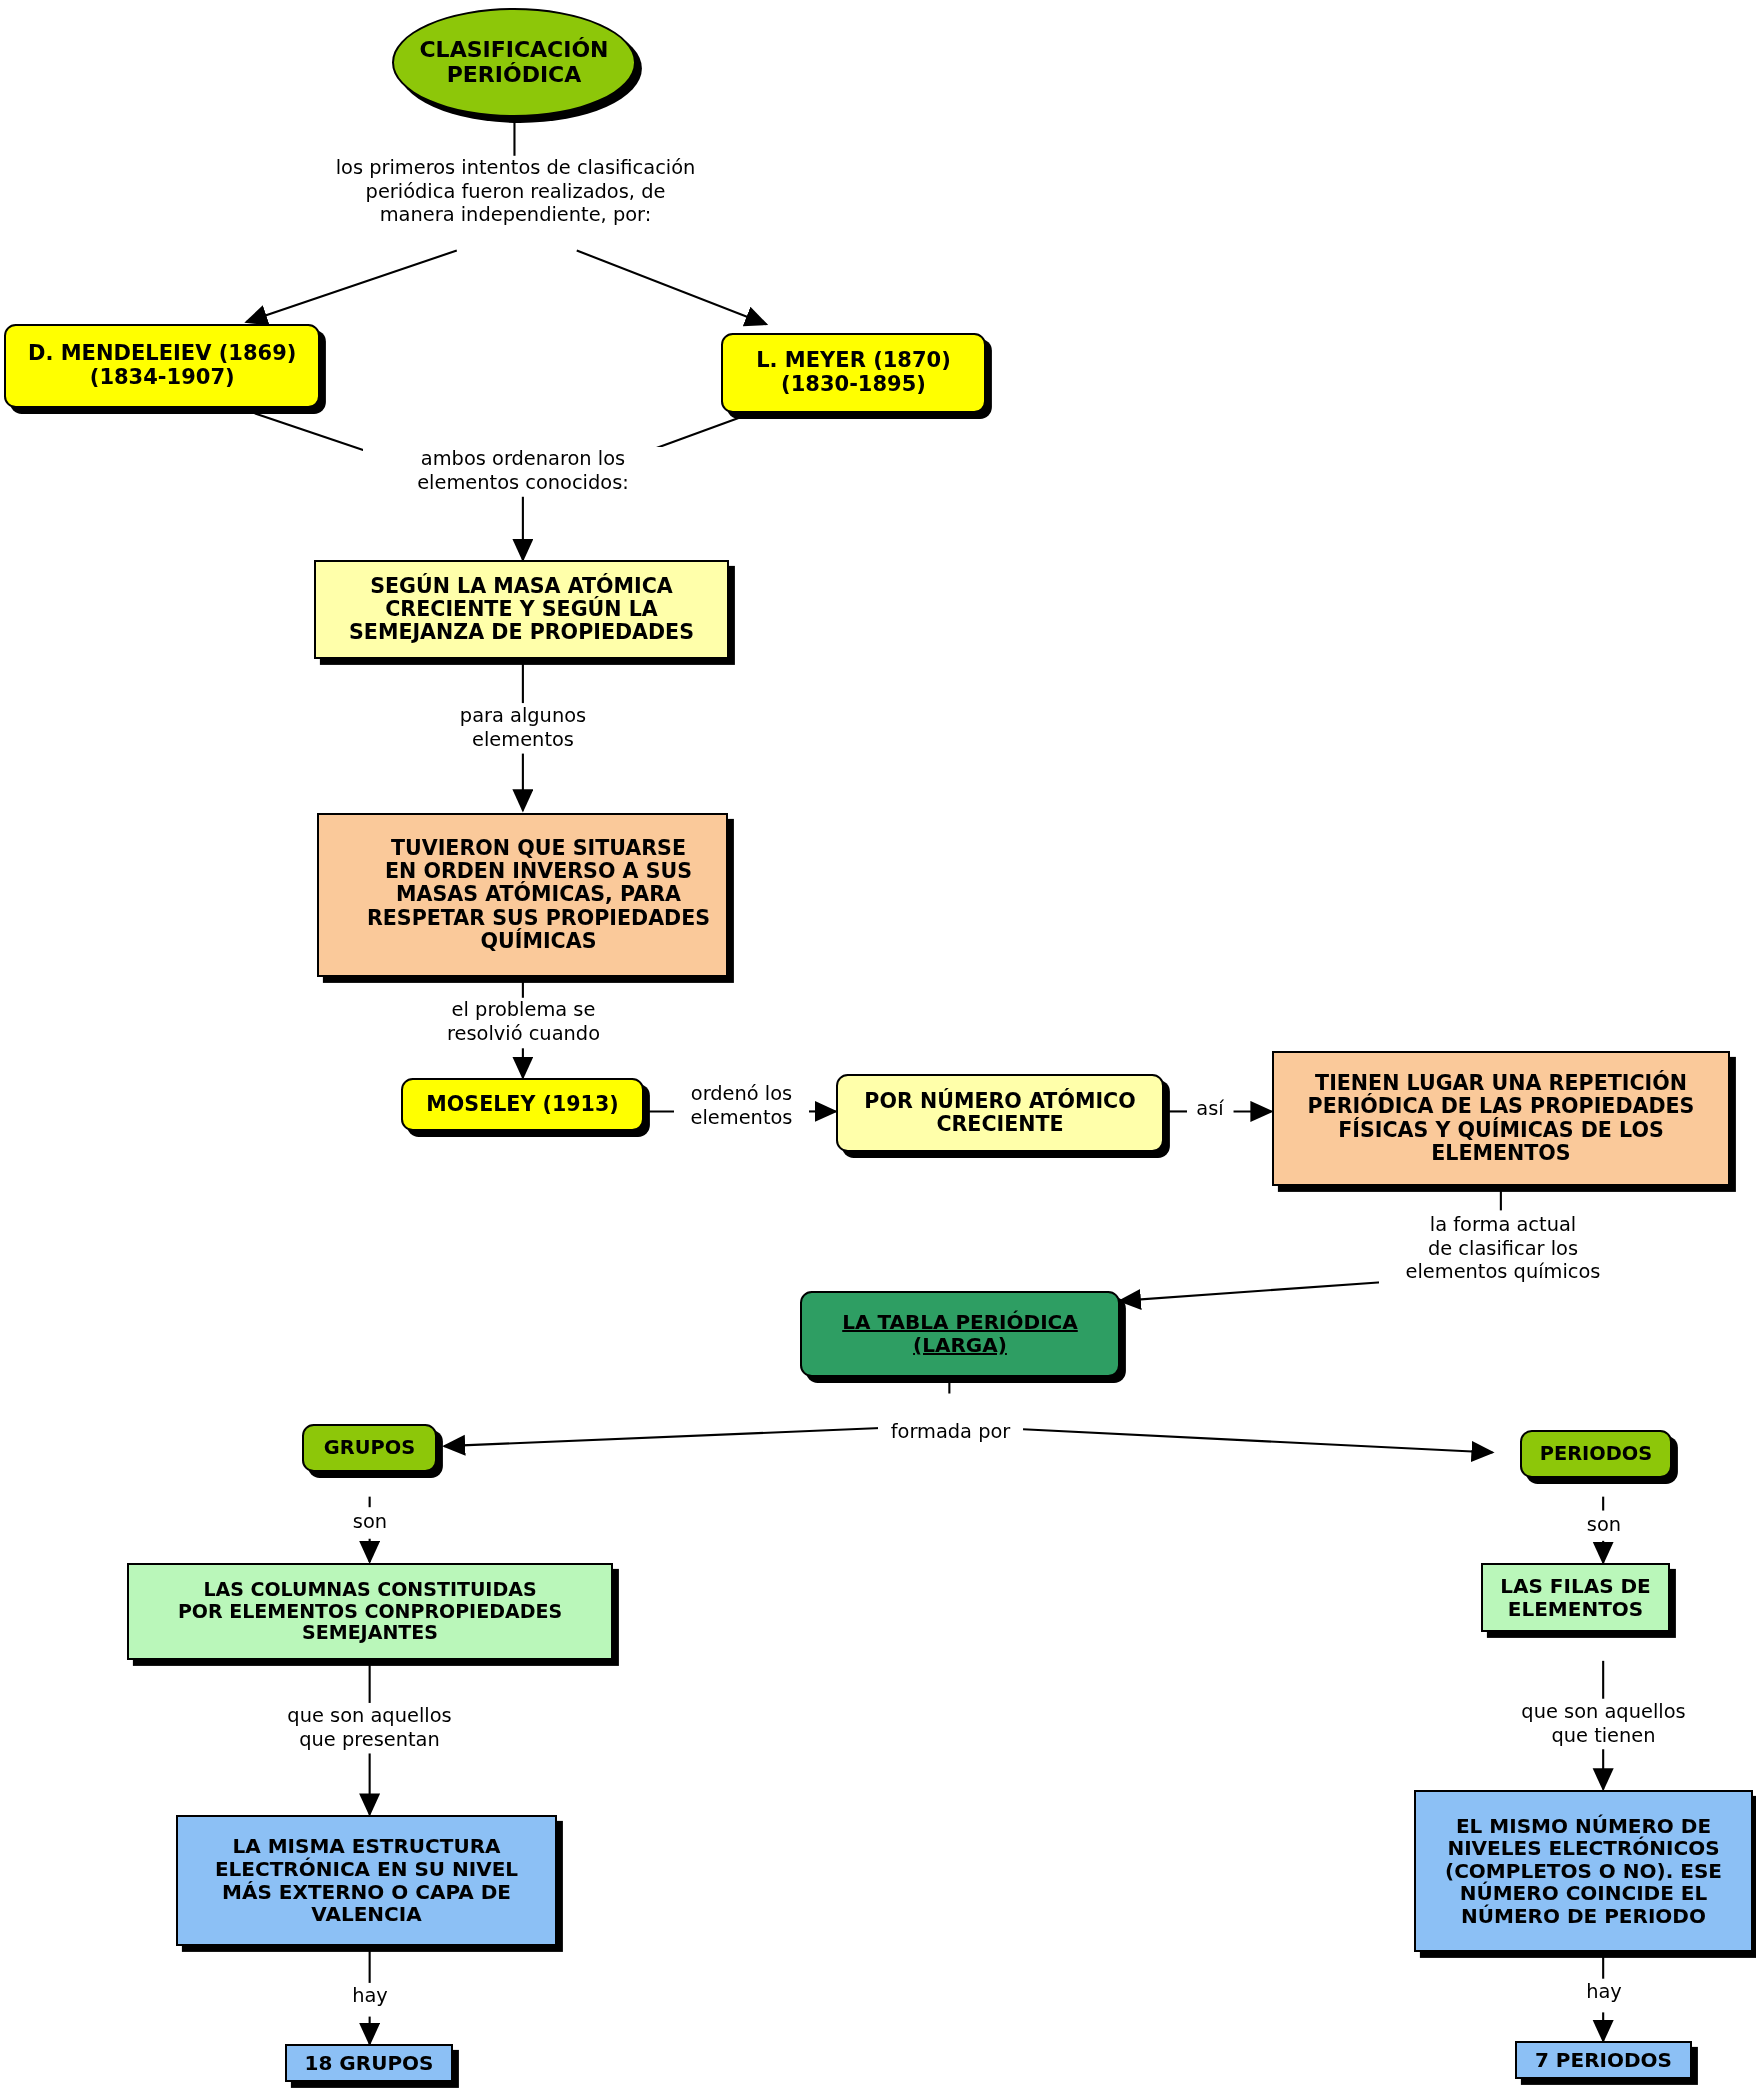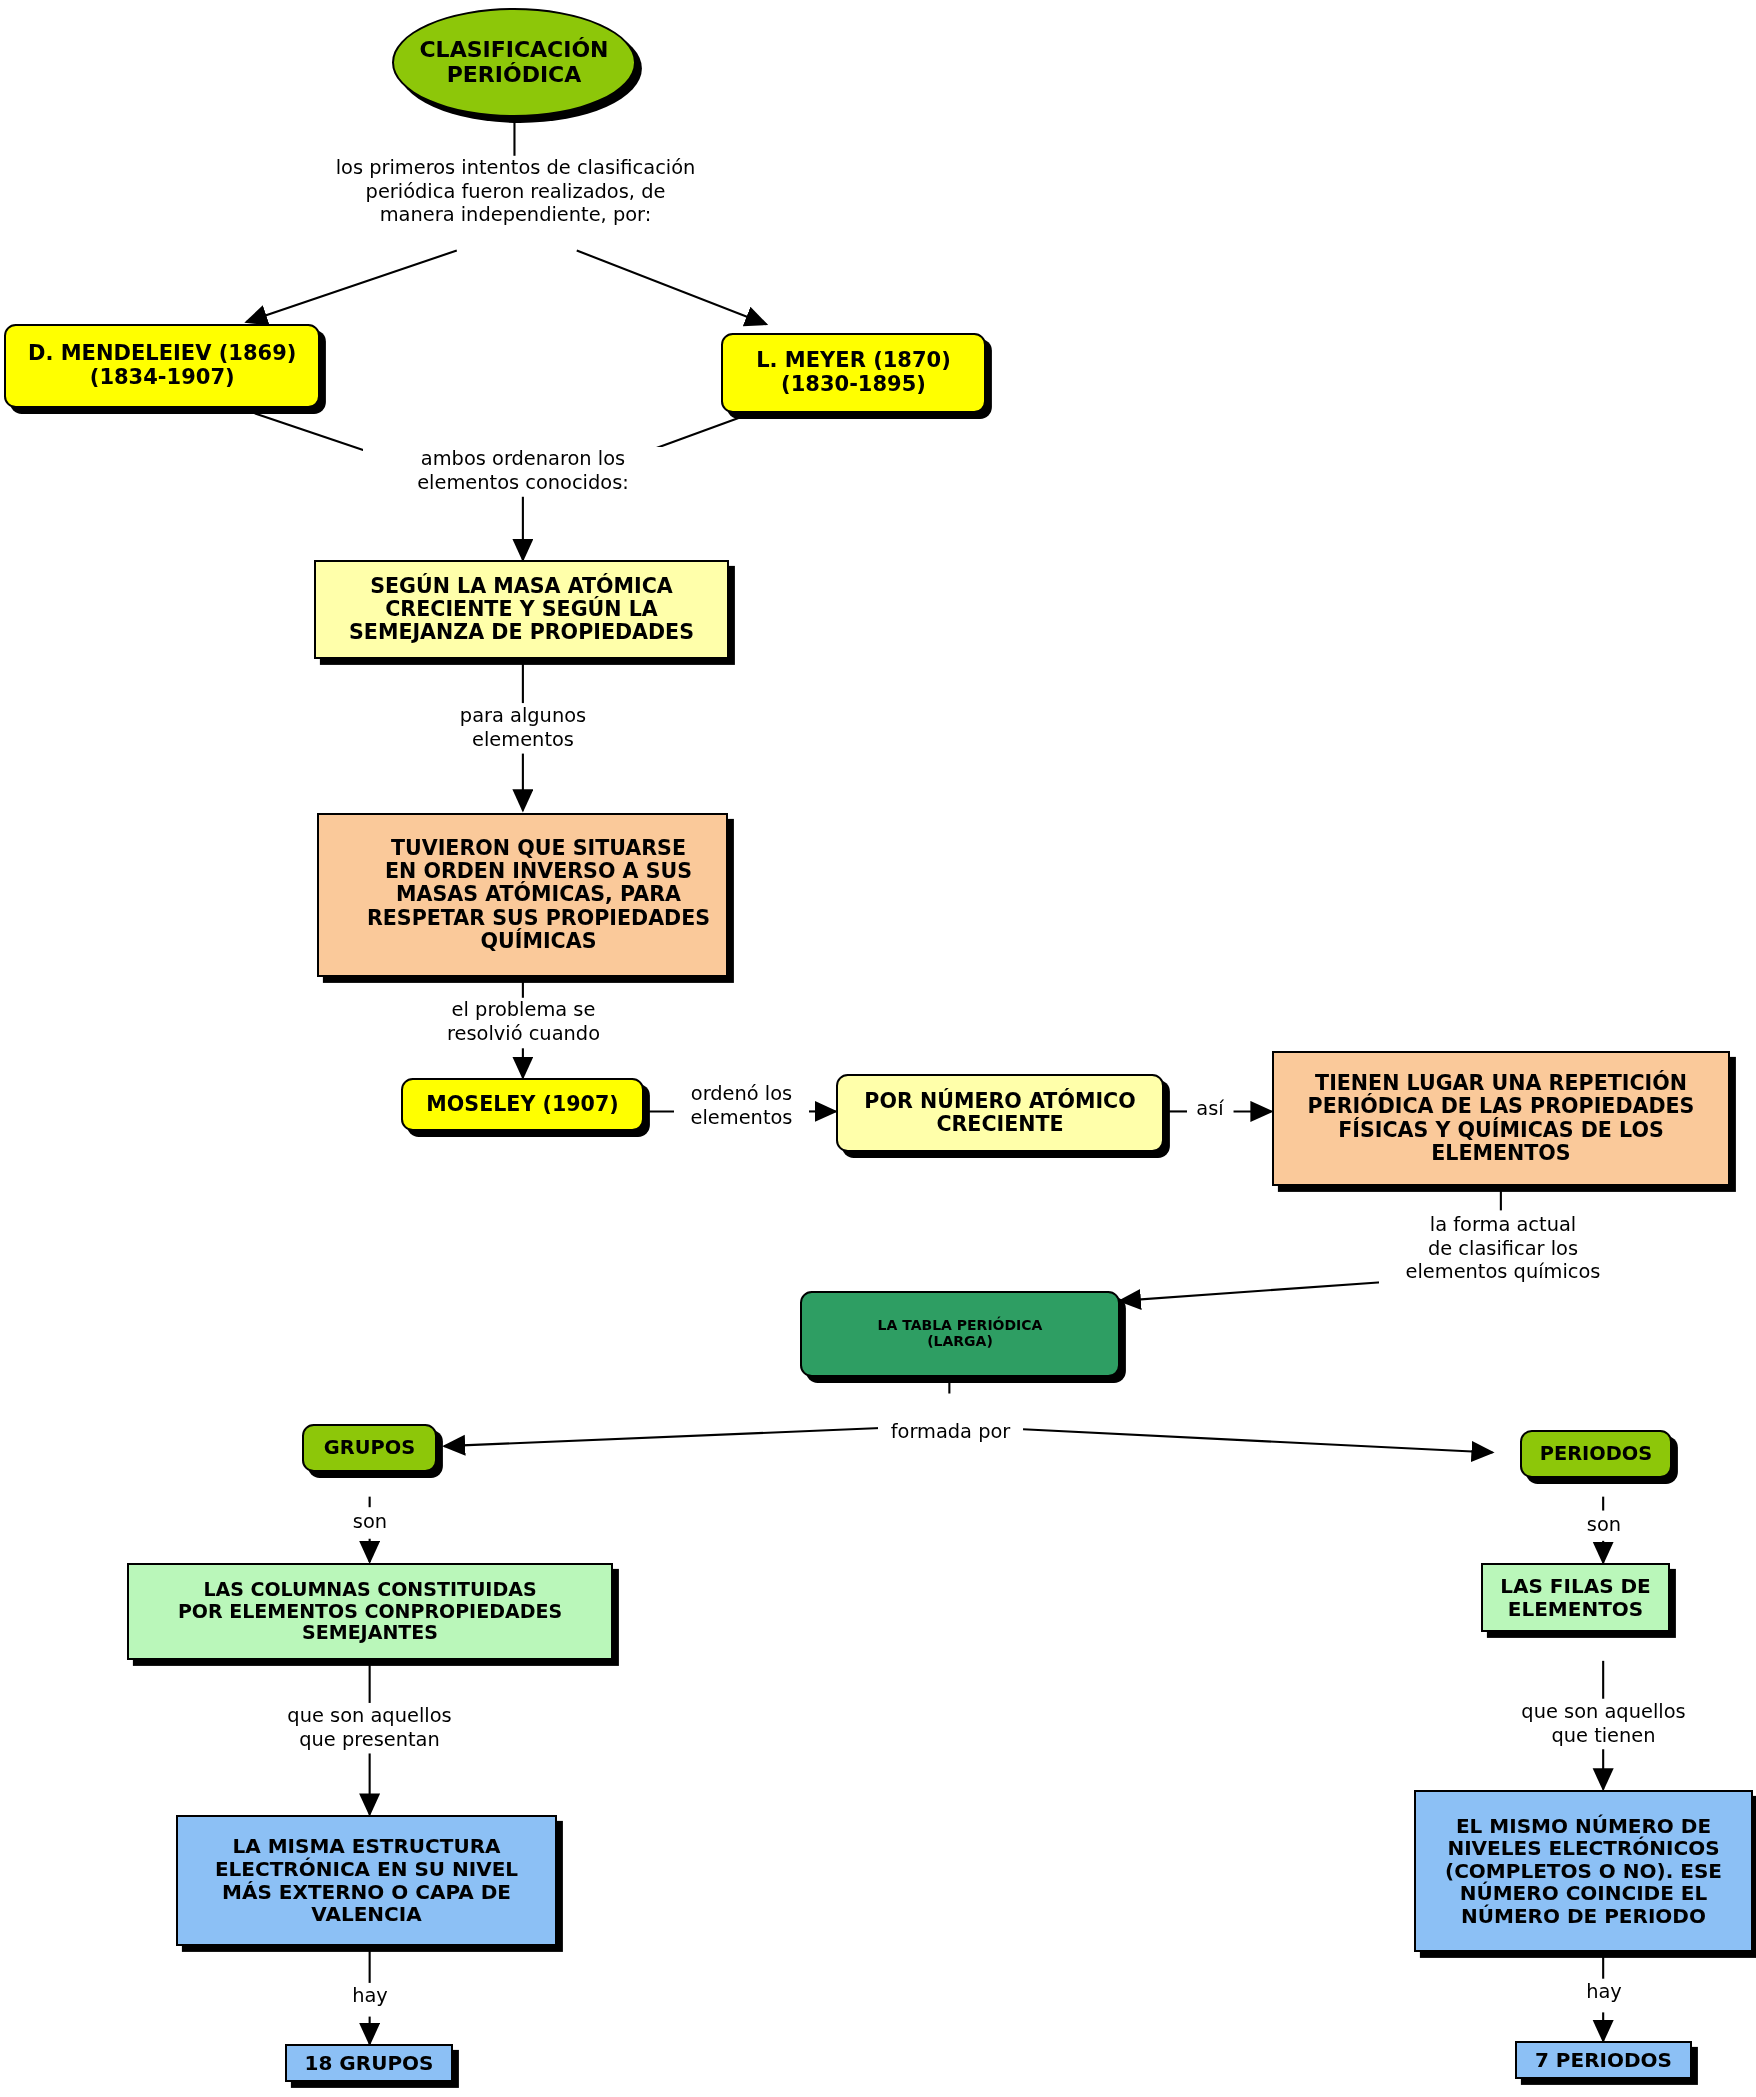--- a/index.html
+++ b/index.html
@@ -187,36 +187,36 @@
 
   <div class="node sq fill-orange" style="left:317px; top:813px; width:411px; height:164px; font-size:20.6px;padding-left:32px;">
     <span class="txt" style="white-space:pre-line;">TUVIERON QUE SITUARSE
 EN ORDEN INVERSO A SUS
 MASAS ATÓMICAS, PARA
 RESPETAR SUS PROPIEDADES
 QUÍMICAS</span>
   </div>
 
   <div class="node rounded fill-yellow" style="left:401px; top:1078px; width:243px; height:53px; font-size:20.6px;">
-    <span class="txt" style="white-space:pre-line;">MOSELEY (1907)</span>
+    <span class="txt" style="white-space:pre-line;">MOSELEY (1913)</span>
   </div>
 
   <div class="node rounded fill-lightyellow" style="left:836px; top:1074px; width:328px; height:78px; font-size:20.6px;">
     <span class="txt" style="white-space:pre-line;">POR NÚMERO ATÓMICO
 CRECIENTE</span>
   </div>
 
   <div class="node sq fill-orange" style="left:1272px; top:1051px; width:458px; height:135px; font-size:20.6px;">
     <span class="txt" style="white-space:pre-line;">TIENEN LUGAR UNA REPETICIÓN
 PERIÓDICA DE LAS PROPIEDADES
 FÍSICAS Y QUÍMICAS DE LOS
 ELEMENTOS</span>
   </div>
 
-  <div class="node rounded fill-darkgreen" style="left:800px; top:1291px; width:320px; height:86px; font-size:14px;">
+  <div class="node rounded fill-darkgreen" style="left:800px; top:1291px; width:320px; height:86px; font-size:20px;text-decoration:underline;">
     <span class="txt" style="white-space:pre-line;">LA TABLA PERIÓDICA
 (LARGA)</span>
   </div>
 
   <div class="node rounded fill-green" style="left:302px; top:1424px; width:135px; height:48px; font-size:19.4px;">
     <span class="txt">GRUPOS</span>
   </div>
 
   <div class="node rounded fill-green" style="left:1520px; top:1430px; width:152px; height:48px; font-size:19.4px;">
     <span class="txt">PERIODOS</span>

